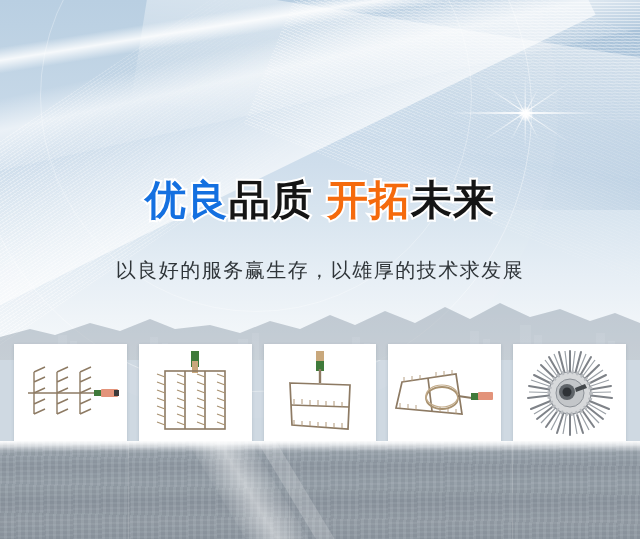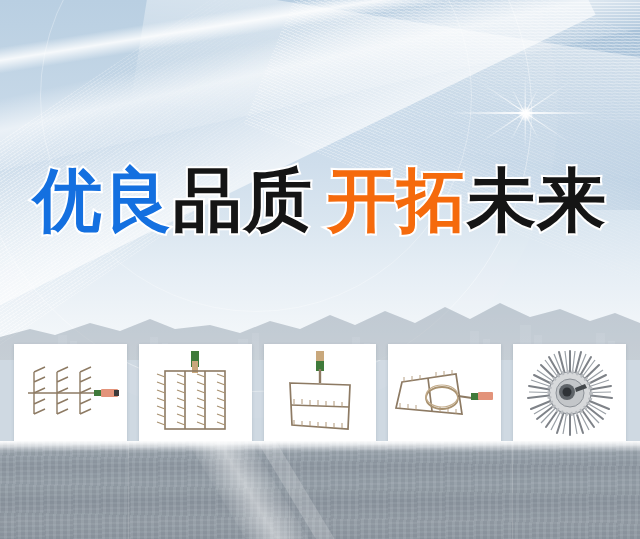--- a/index.html
+++ b/index.html
@@ -78,21 +78,21 @@
 
   
   .skyline{position:absolute;left:0;top:285px;width:640px;height:75px;opacity:.30;}
   .skyline svg{display:block;}
 
   
   .headline{
     position:absolute;left:0;top:168px;width:640px;
     text-align:center;white-space:nowrap;
     font-family:"DejaVu Sans","Liberation Sans",sans-serif;
-    font-size:69px;font-weight:bold;line-height:64px;letter-spacing:1px;
+    font-size:41px;font-weight:bold;line-height:64px;letter-spacing:1px;
   }
   .headline span{
     -webkit-text-stroke:4px #ffffff;
     paint-order:stroke fill;
     text-shadow:0 1px 0 rgba(255,255,255,.9);
   }
   .hl-blue{color:#1470e0;}
   .hl-black{color:#151515;}
   .hl-orange{color:#f56a0c;}
   .hl-gap{display:inline-block;width:14px;}
@@ -193,20 +193,21 @@
         <rect x="520" y="40" width="11" height="35"></rect>
           <rect x="534" y="50" width="8" height="25"></rect>
         <rect x="596" y="48" width="9" height="27"></rect>
           <rect x="608" y="56" width="7" height="19"></rect>
       </g>
     </svg>
   </div>
 
   <div class="headline"><span class="hl-blue">优良</span><span class="hl-black">品质</span><span class="hl-gap"></span><span class="hl-orange">开拓</span><span class="hl-black">未来</span></div>
 
+  <div class="subtitle">以良好的服务赢生存，以雄厚的技术求发展</div>
 
   <div class="cards">
 
     <div class="card">
       <span>
       <svg width="104" height="78" viewBox="0 0 104 78">
         <g stroke="#8d7a63" stroke-width="1.6" fill="none">
           <line x1="10" y1="39" x2="78" y2="39"></line>
           <g stroke-width="1.4">
             <path d="M16,18 L16,60 M16,18 L27,13 M16,28 L27,23 M16,39 L27,34 M16,50 L27,45 M16,60 L27,55"></path>

